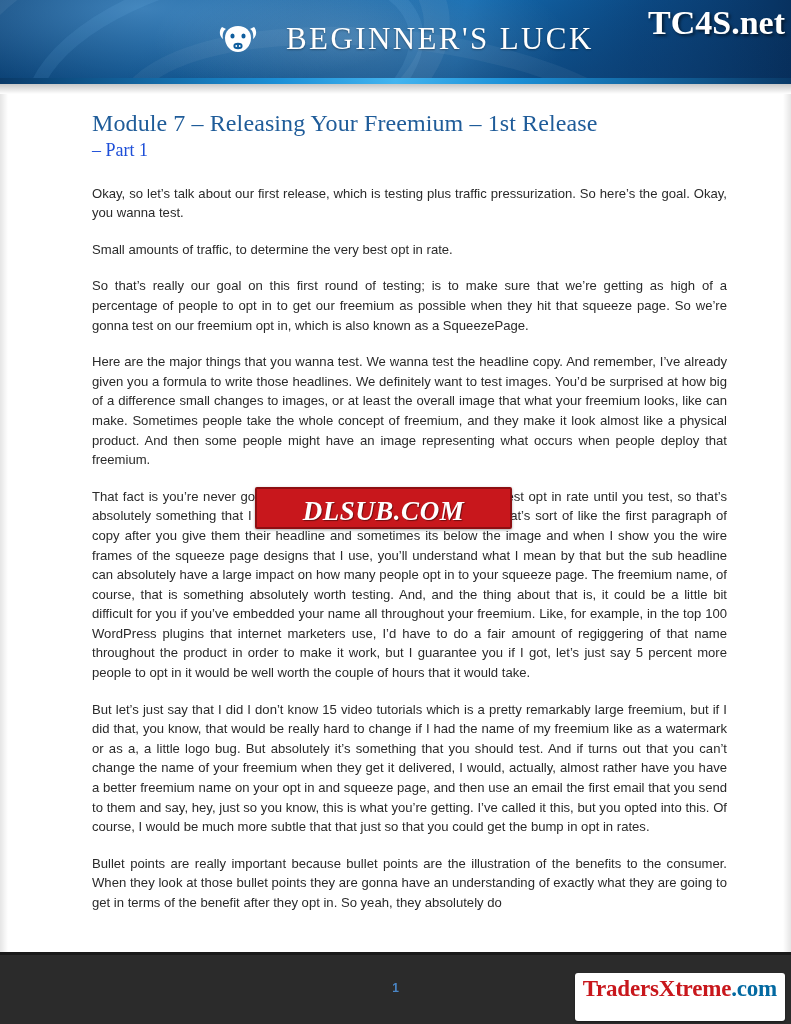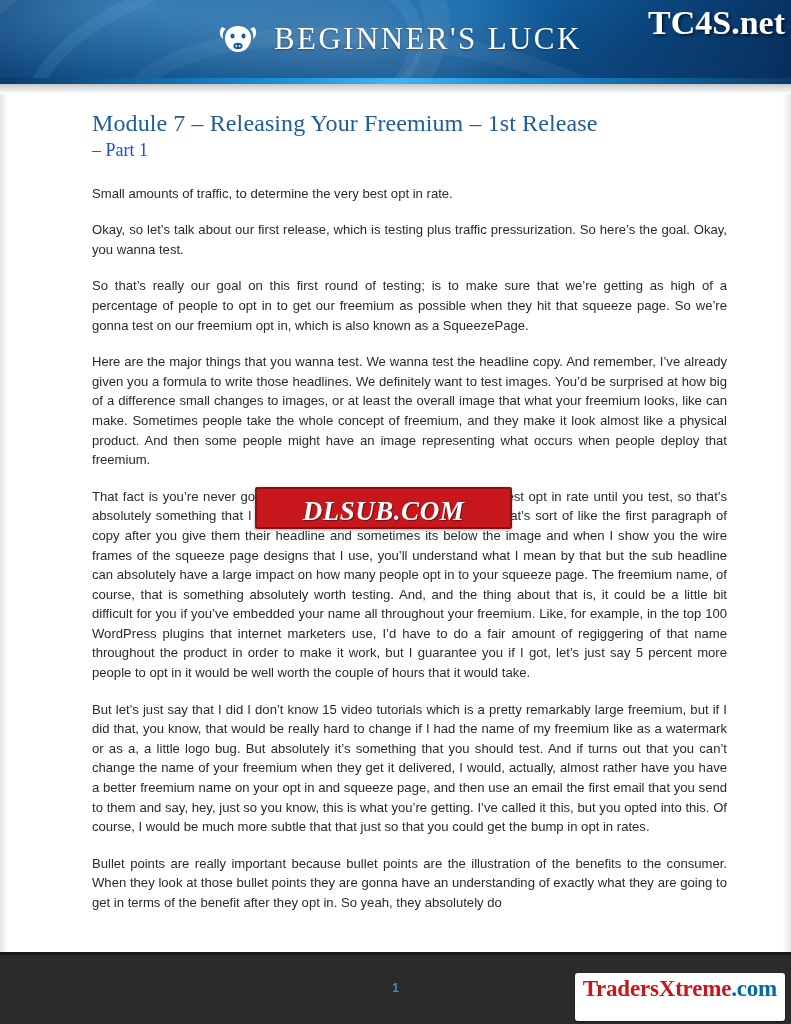--- a/index.html
+++ b/index.html
@@ -79,20 +79,21 @@
     flex: 0 0 auto;
   }
   .brand-text {
     color: #ffffff;
     font-family: "Liberation Serif", serif;
     font-size: 31px;
     letter-spacing: 2.4px;
     font-weight: 400;
     white-space: nowrap;
     text-shadow: 0 1px 2px rgba(0,0,0,0.35);
+    margin-left: 12px;
   }
   .site-tag {
     position: absolute;
     right: 6px;
     top: 4px;
     color: #ffffff;
     font-family: "Liberation Serif", serif;
     font-size: 34px;
     font-weight: 700;
     letter-spacing: 0px;
@@ -276,22 +277,22 @@
   <div class="header-shadow"></div>
 
   <div class="side-shadow-l"></div>
   <div class="side-shadow-r"></div>
 
   <div class="content">
     <h1 class="doc-title">Module 7 – Releasing Your Freemium – 1st Release</h1>
     <div class="doc-subtitle">– Part 1</div>
 
     <div class="body-copy">
+      <p>Okay, so let’s talk about our first release, which is testing plus traffic pressurization. So here’s the goal. Okay, you wanna test.</p>
       <p>Small amounts of traffic, to determine the very best opt in rate.</p>
-      <p>Okay, so let’s talk about our first release, which is testing plus traffic pressurization. So here’s the goal. Okay, you wanna test.</p>
       <p>So that’s really our goal on this first round of testing; is to make sure that we’re getting as high of a percentage of people to opt in to get our freemium as possible when they hit that squeeze page. So we’re gonna test on our freemium opt in, which is also known as a SqueezePage.</p>
       <p>Here are the major things that you wanna test. We wanna test the headline copy. And remember, I’ve already given you a formula to write those headlines. We definitely want to test images. You’d be surprised at how big of a difference small changes to images, or at least the overall image that what your freemium looks, like can make. Sometimes people take the whole concept of freemium, and they make it look almost like a physical product. And then some people might have an image representing what occurs when people deploy that freemium.</p>
       <p>That fact is you’re never gonna know which is gonna get you the highest opt in rate until you test, so that’s absolutely something that I recommend that you do. Sub headlines, that’s sort of like the first paragraph of copy after you give them their headline and sometimes its below the image and when I show you the wire frames of the squeeze page designs that I use, you’ll understand what I mean by that but the sub headline can absolutely have a large impact on how many people opt in to your squeeze page. The freemium name, of course, that is something absolutely worth testing. And, and the thing about that is, it could be a little bit difficult for you if you’ve embedded your name all throughout your freemium. Like, for example, in the top 100 WordPress plugins that internet marketers use, I’d have to do a fair amount of regiggering of that name throughout the product in order to make it work, but I guarantee you if I got, let’s just say 5 percent more people to opt in it would be well worth the couple of hours that it would take.</p>
       <p>But let’s just say that I did I don’t know 15 video tutorials which is a pretty remarkably large freemium, but if I did that, you know, that would be really hard to change if I had the name of my freemium like as a watermark or as a, a little logo bug. But absolutely it’s something that you should test. And if turns out that you can’t change the name of your freemium when they get it delivered, I would, actually, almost rather have you have a better freemium name on your opt in and squeeze page, and then use an email the first email that you send to them and say, hey, just so you know, this is what you’re getting. I’ve called it this, but you opted into this. Of course, I would be much more subtle that that just so that you could get the bump in opt in rates.</p>
       <p>Bullet points are really important because bullet points are the illustration of the benefits to the consumer. When they look at those bullet points they are gonna have an understanding of exactly what they are going to get in terms of the benefit after they opt in. So yeah, they absolutely do</p>
     </div>
   </div>
 
   <div class="watermark">
     <span>DLSUB.COM</span>

